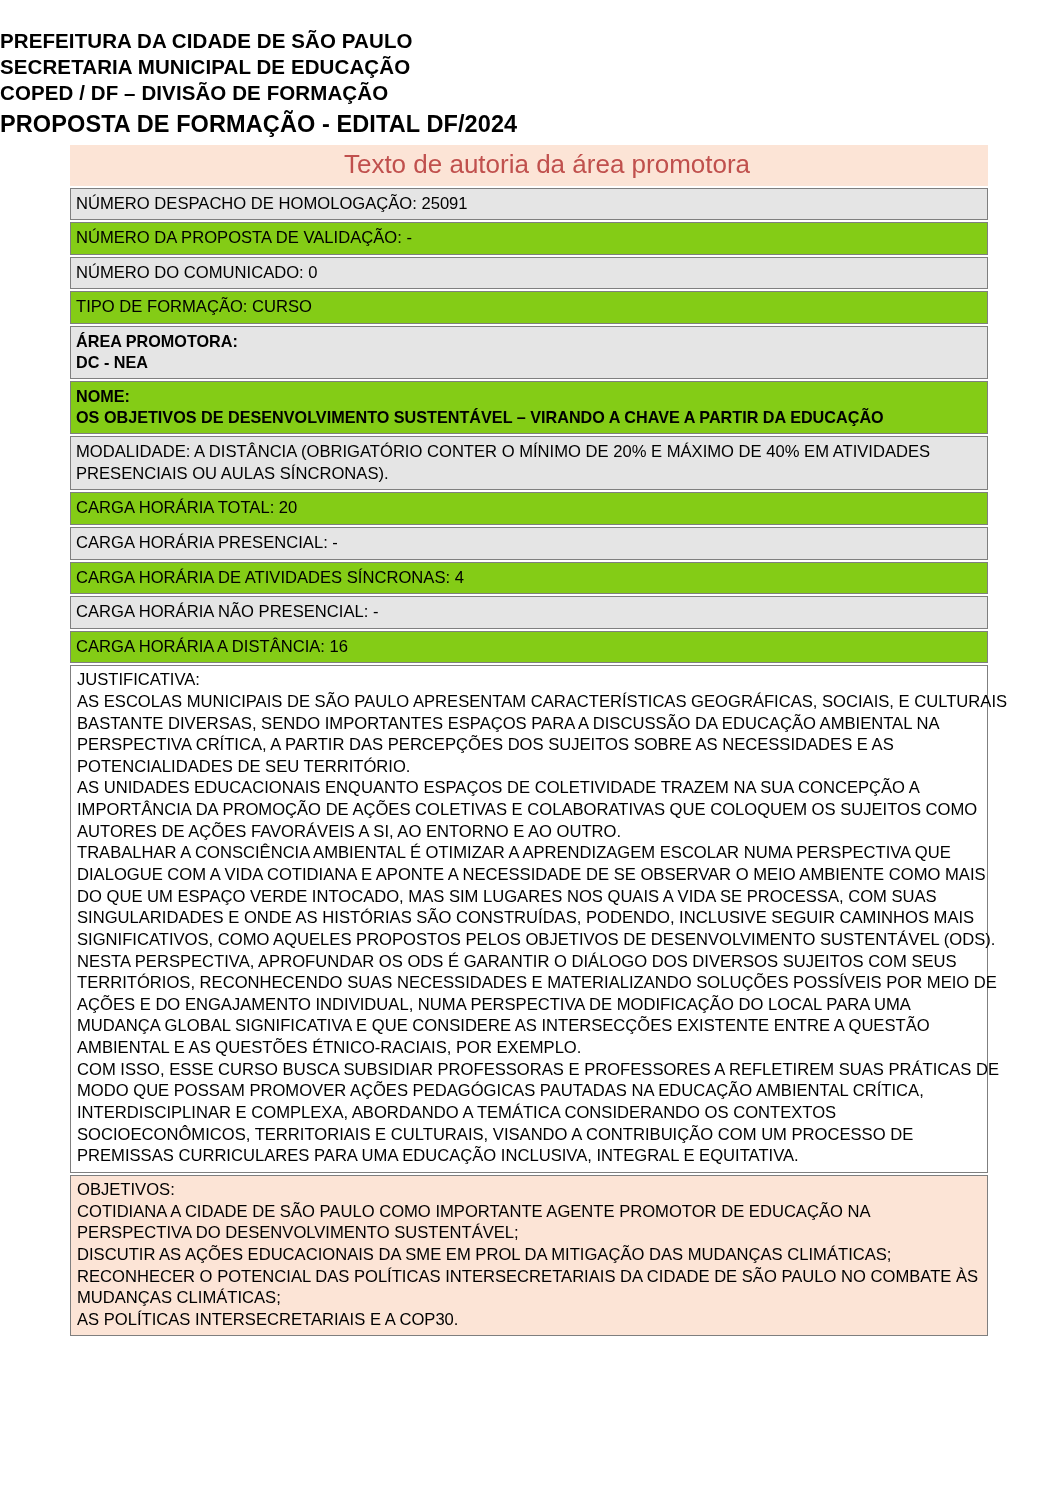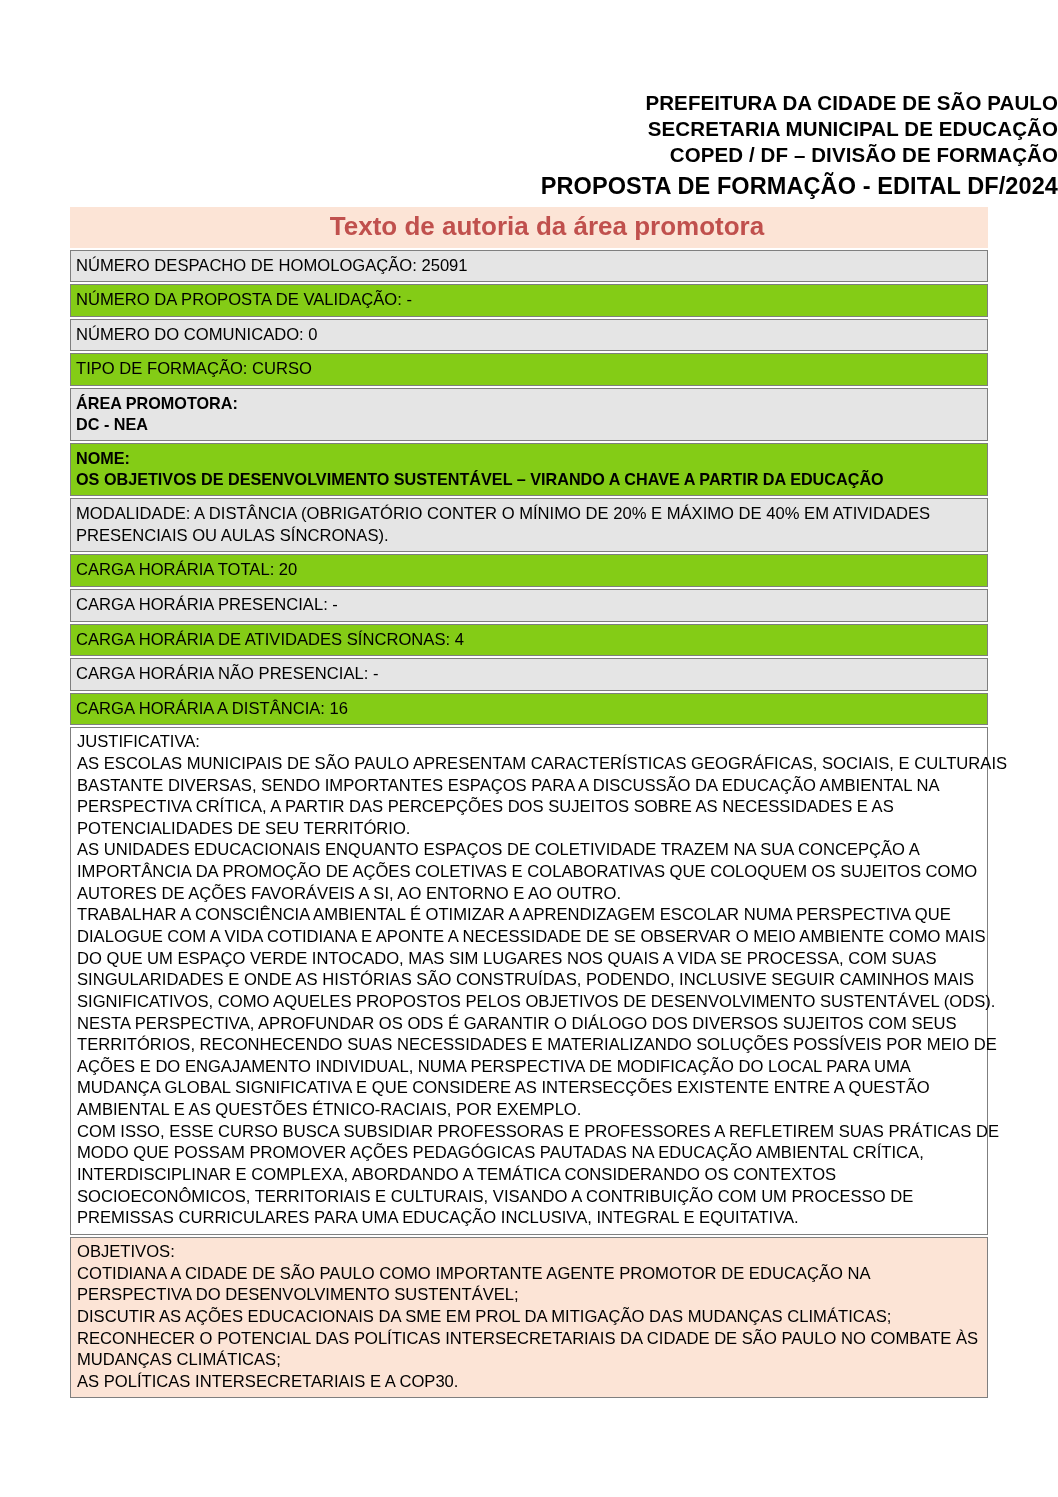--- a/index.html
+++ b/index.html
@@ -15,22 +15,22 @@
 
   .page {
     width: 1058px;
     height: 1497px;
     position: relative;
     padding: 0;
   }
 
   
   .doc-header {
-    text-align: right;
-    padding-top: 90px;
+    text-align: left;
+    padding-top: 28px;
     line-height: 1.28;
   }
   .doc-header .hline {
     font-weight: bold;
     font-size: 20.5px;
     letter-spacing: 0.1px;
     white-space: nowrap;
   }
   .doc-header .hline.big {
     font-size: 23.5px;
@@ -40,21 +40,21 @@
   
   .banner {
     margin: 6px auto 0 auto;
     width: 918px;
     background: #fce4d6;
     text-align: center;
     padding: 4px 0 6px 0;
   }
   .banner-text {
     color: #c0504d;
-    font-weight: bold;
+    font-weight: normal;
     font-size: 26px;
     margin-left: 36px;
   }
 
   
   .table {
     width: 918px;
     margin: 0 auto;
     padding-top: 2px;
   }

